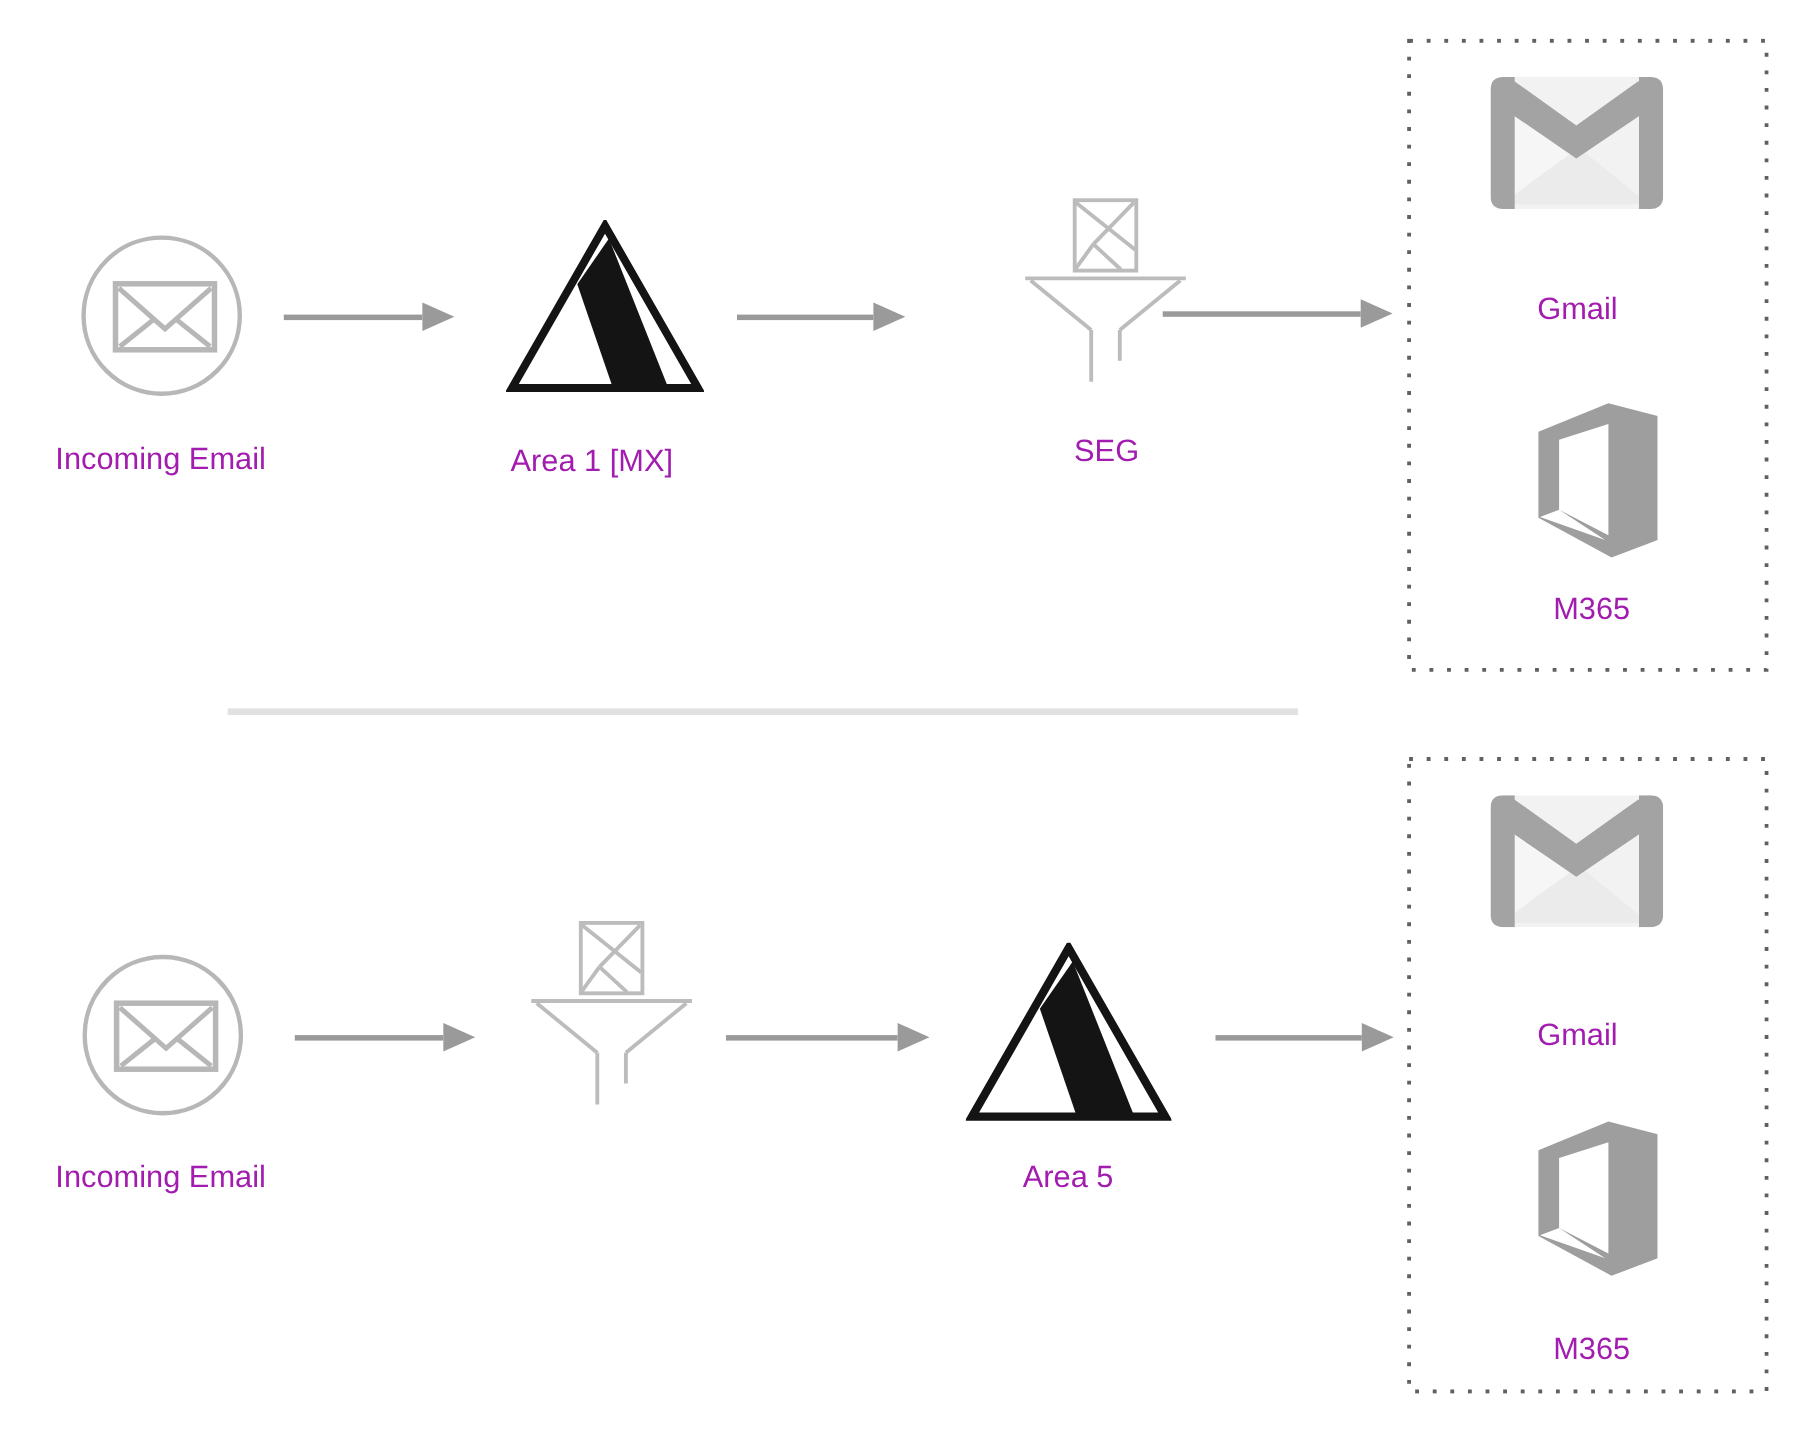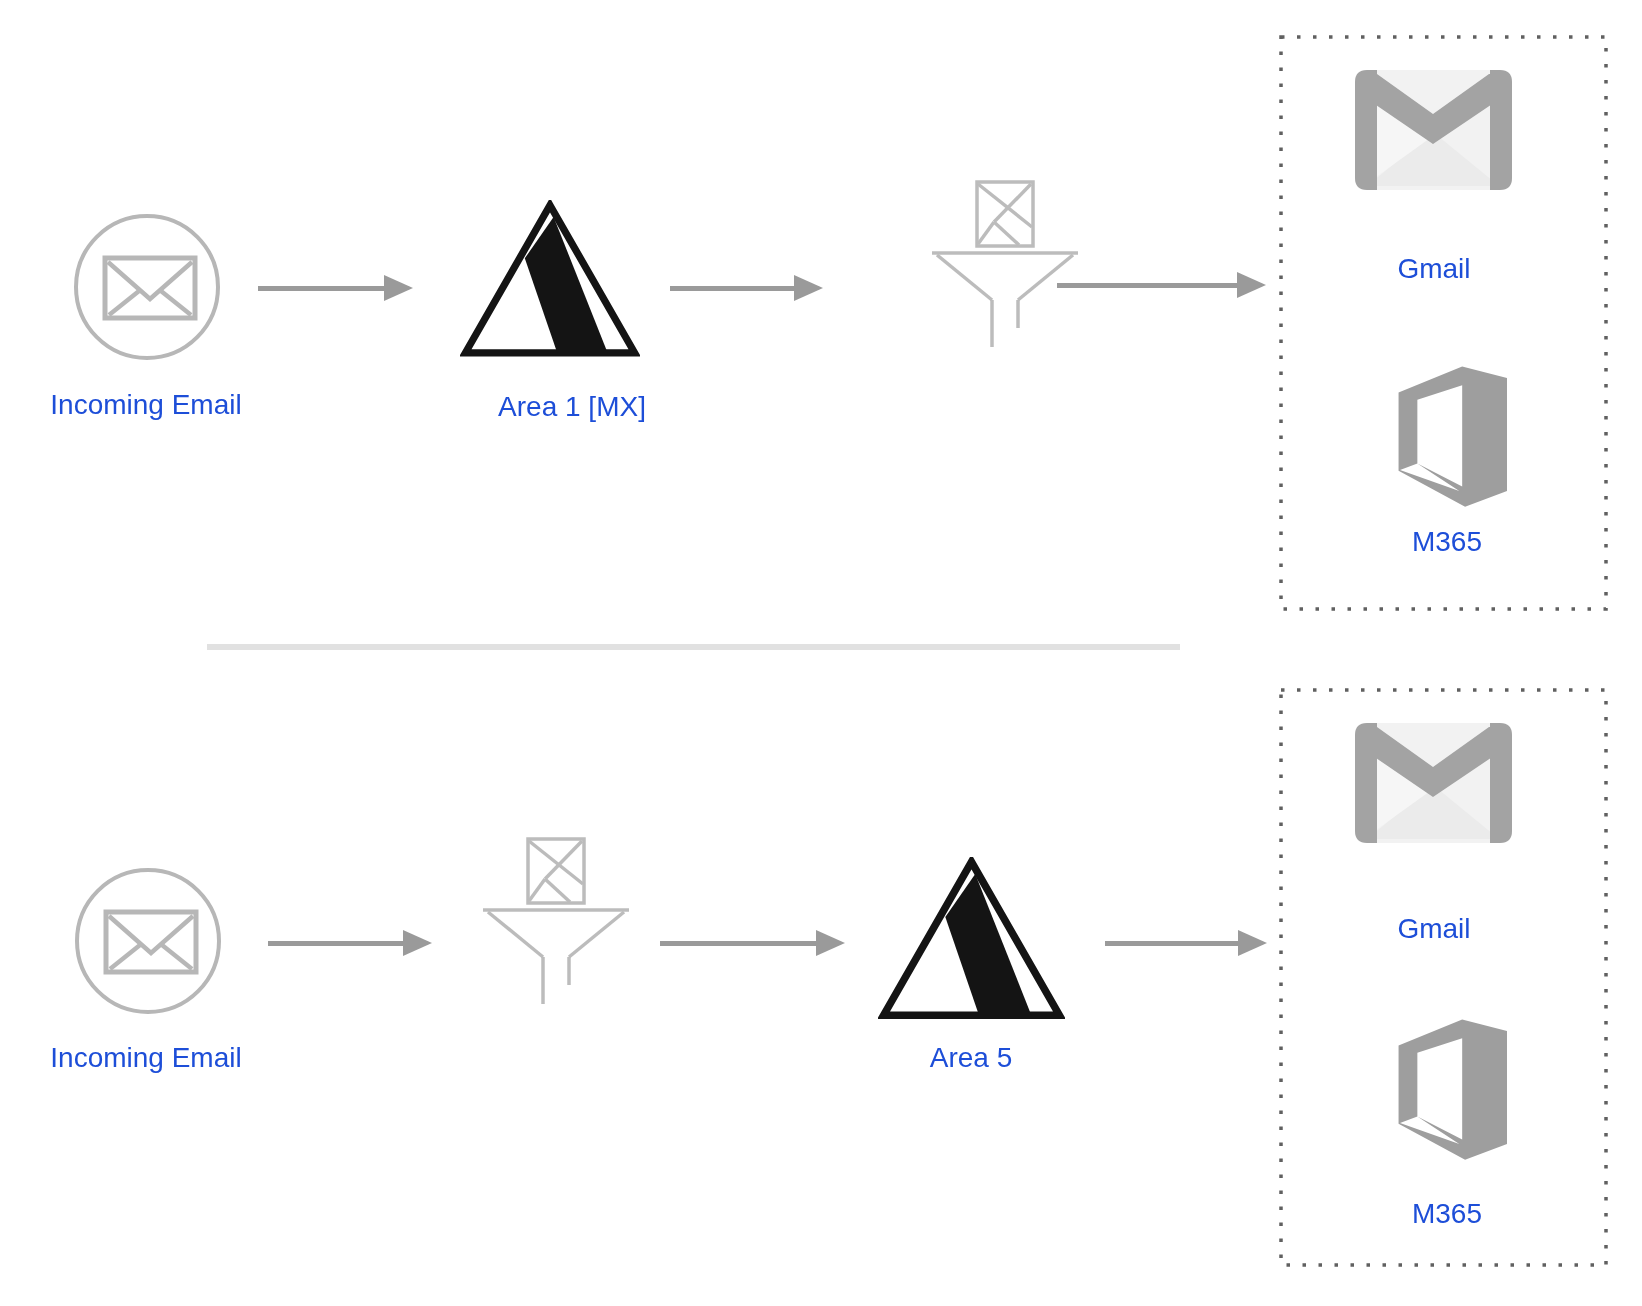--- a/index.html
+++ b/index.html
@@ -3,37 +3,37 @@
 <meta charset="utf-8">
 <style>
   html,body{margin:0;padding:0;background:#ffffff;}
   .canvas{
     position:relative;width:1642px;height:1306px;background:#ffffff;
     font-family:"Liberation Sans",sans-serif;overflow:hidden;
   }
   .abs{position:absolute;}
   .lbl{
     position:absolute;width:320px;text-align:center;
-    font-size:28px;line-height:37px;color:#1d4ed8;white-space:nowrap;
+    font-size:28px;line-height:37px;color:#a21caf;white-space:nowrap;margin-top:12px;
   }
   .arrow{position:absolute;display:flex;align-items:center;height:26px;}
   .arrow .shaft{flex:1 1 auto;height:5px;background:#9a9a9a;}
   .arrow .head{
     width:0;height:0;flex:0 0 auto;
     border-top:13px solid transparent;border-bottom:13px solid transparent;
     border-left:29px solid #9a9a9a;
   }
   .dotted-box{position:absolute;}
   .dotted-box svg{display:block;}
   
   .p-env1{left:72px;top:212px;}
   .p-lbl-src1{left:-14px;top:386px;}
   .p-arr1a{left:258px;top:275px;width:155px;}
   .p-tri1{left:460px;top:200px;}
-  .p-lbl-tri1{left:412px;top:388px;}
+  .p-lbl-tri1{left:378px;top:388px;}
   .p-arr1b{left:670px;top:275px;width:153px;}
   .p-seg1{left:930px;top:180px;}
   .p-lbl-seg1{left:846px;top:379px;}
   .p-arr1c{left:1057px;top:272px;width:209px;}
   .p-box1{left:1279px;top:35px;}
   .p-gmail1{left:1355px;top:70px;}
   .p-lbl-gmail1{left:1274px;top:250px;}
   .p-m365-1{left:1387px;top:362px;}
   .p-lbl-m365-1{left:1287px;top:523px;}
   
@@ -96,20 +96,21 @@
       <line x1="64" y1="42" x2="89" y2="65"></line>
       <line x1="48" y1="64" x2="64" y2="42"></line>
       <line x1="2" y1="73" x2="148" y2="73"></line>
       <line x1="7" y1="75" x2="62" y2="120"></line>
       <line x1="143" y1="75" x2="88" y2="120"></line>
       <line x1="62" y1="120" x2="62" y2="167"></line>
       <line x1="88" y1="120" x2="88" y2="148"></line>
     </svg>
   </div>
   <div class="lbl p-lbl-seg1">
+    <div>SEG</div>
   </div>
 
   <div class="arrow p-arr1c">
       <div class="shaft"></div>
       <div class="head"></div>
     </div>
 
   <div class="dotted-box p-box1">
     <svg width="329" height="576">
       <rect x="2" y="2" width="325" height="572" fill="none" stroke="#606060" stroke-width="3.5" stroke-dasharray="3.5 12.5"></rect>

